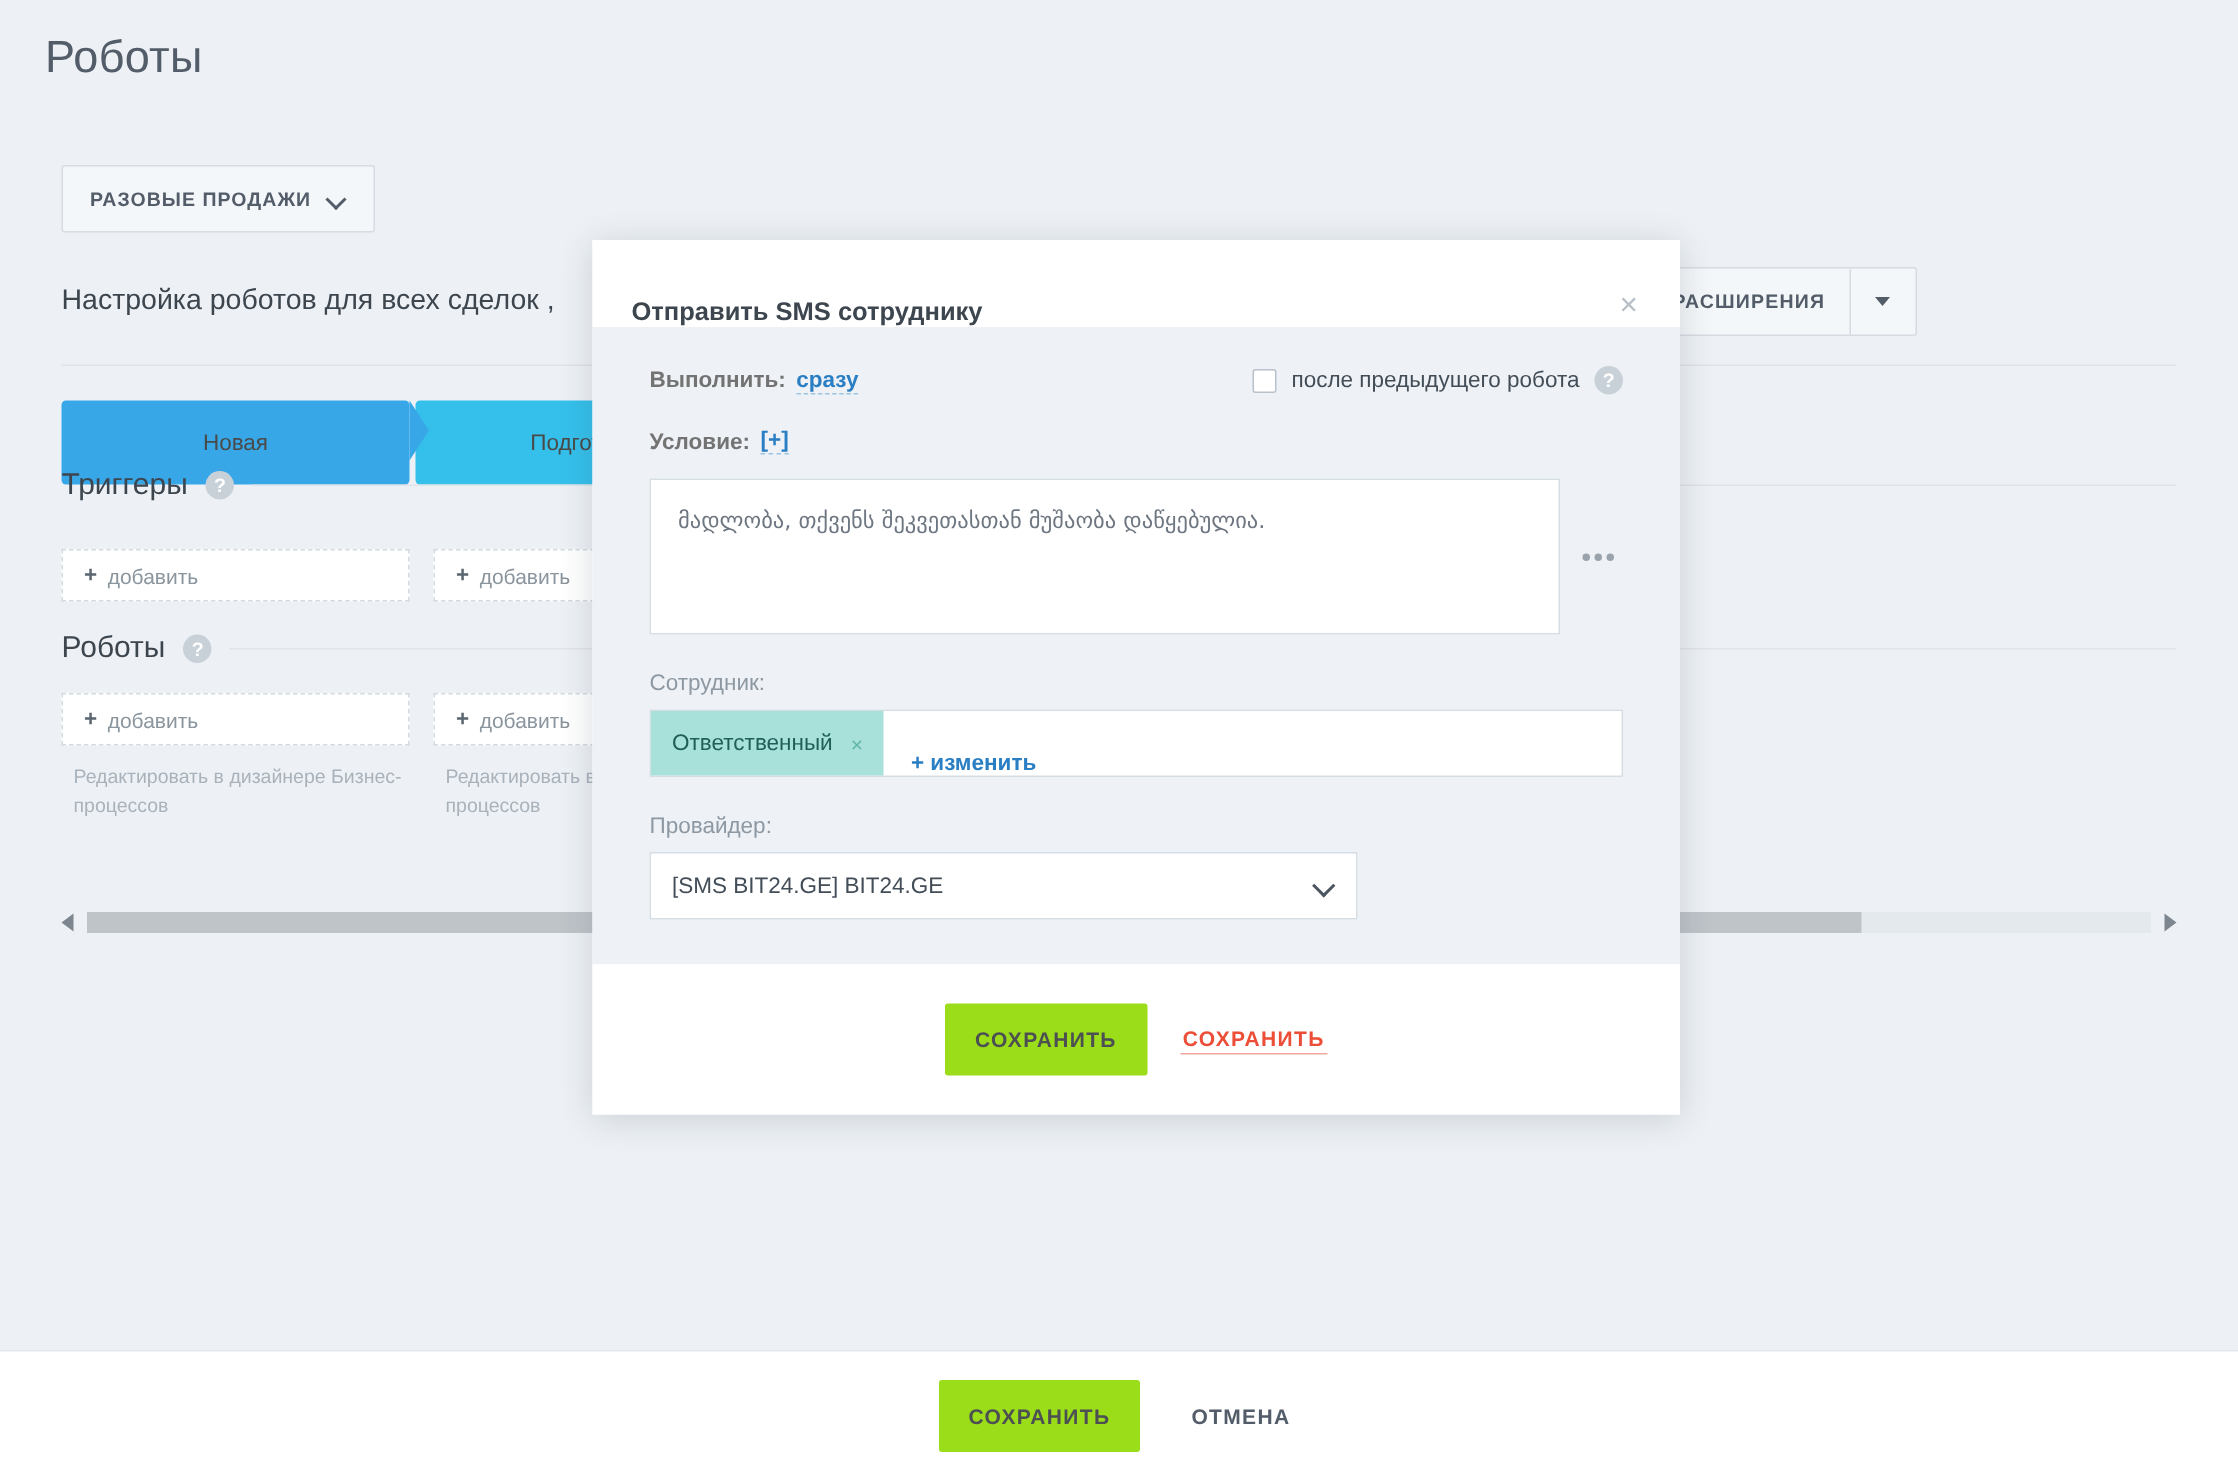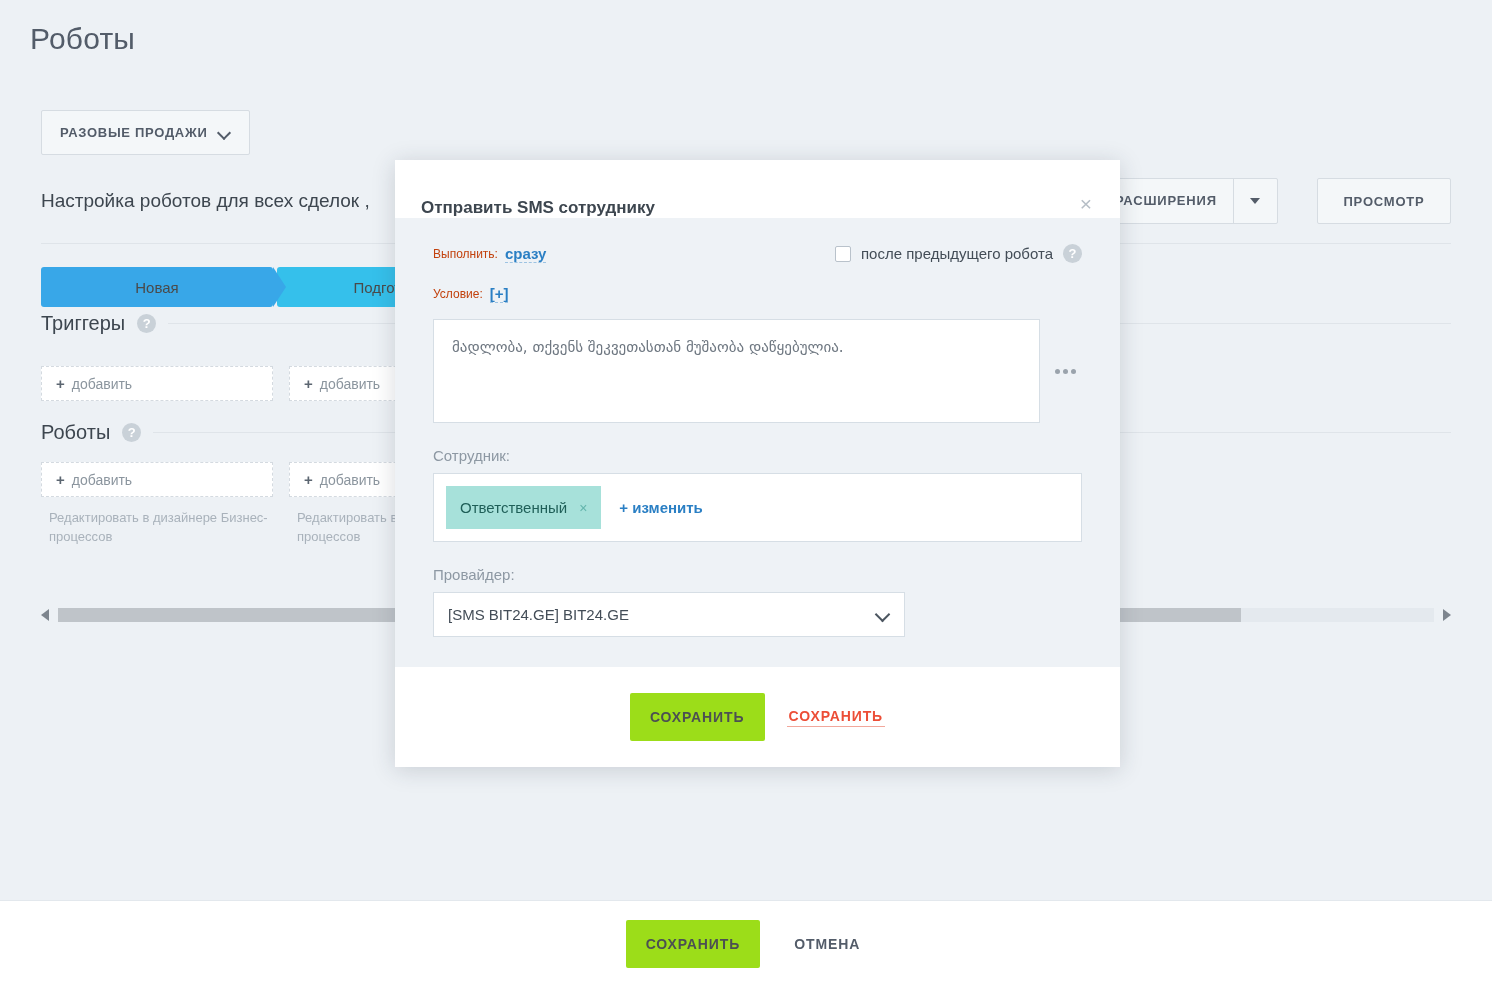--- a/index.html
+++ b/index.html
@@ -148,21 +148,21 @@
   .stages {
     position: absolute;
     left: 41px;
     top: 267px;
     height: 40px;
     display: flex;
     gap: 4px;
   }
   .stage {
     position: relative;
-    height: 40px;
+    height: 56px;
     display: flex;
     align-items: center;
     justify-content: center;
     color: #4a4a4a;
     font-size: 15px;
     padding: 0 34px;
     border-radius: 3px;
     cursor: pointer;
     white-space: nowrap;
   }
@@ -365,22 +365,23 @@
     background: #eef2f6;
     padding: 26px 38px 30px 38px;
   }
 
   .row-exec {
     display: flex;
     align-items: center;
     margin-bottom: 22px;
   }
   .lbl-mut {
-    font-size: 12px;
-    color: #c2410c;
+    font-size: 15px;
+    color: #737373;
+    font-weight: bold;
   }
   .link-dotted {
     color: #2a7fc4;
     font-size: 15px;
     font-weight: bold;
     margin-left: 7px;
     border-bottom: 1px dashed #9dc3e2;
     cursor: pointer;
   }
   .chk-wrap {
@@ -463,22 +464,22 @@
     color: #8d98a3;
     margin: 24px 0 9px 0;
   }
 
   .tag-input {
     width: 649px;
     min-height: 45px;
     background: #fff;
     border: 1px solid #d6dee5;
     display: flex;
-    align-items: center;
-    padding: 12px;
+    align-items: flex-end;
+    padding: 0;
   }
   .tag {
     height: 43px;
     background: #a7e1da;
     display: flex;
     align-items: center;
     padding: 0 14px;
     gap: 12px;
     font-size: 15px;
     color: #1f5f58;
@@ -554,21 +555,20 @@
 
   <div class="subtitle">Настройка роботов для всех сделок ,</div>
 
   <div class="ext-btn">
     <span class="lbl">РАСШИРЕНИЯ</span>
     <span class="split">
       <span class="caret-dn"></span>
     </span>
   </div>
 
-  <div class="view-btn">ПРОСМОТР</div>
 
   <div class="hr-top"></div>
 
   <div class="stages" id="stages">
       <div class="stage" style="background: rgb(56, 167, 232); width: 232px;">
         <span>Новая</span>
         <span class="arrow" style="color: rgb(56, 167, 232);"></span>
       </div>
       <div class="stage" style="background: rgb(53, 192, 235); width: 232px;">
         <span>Подготовка</span>

